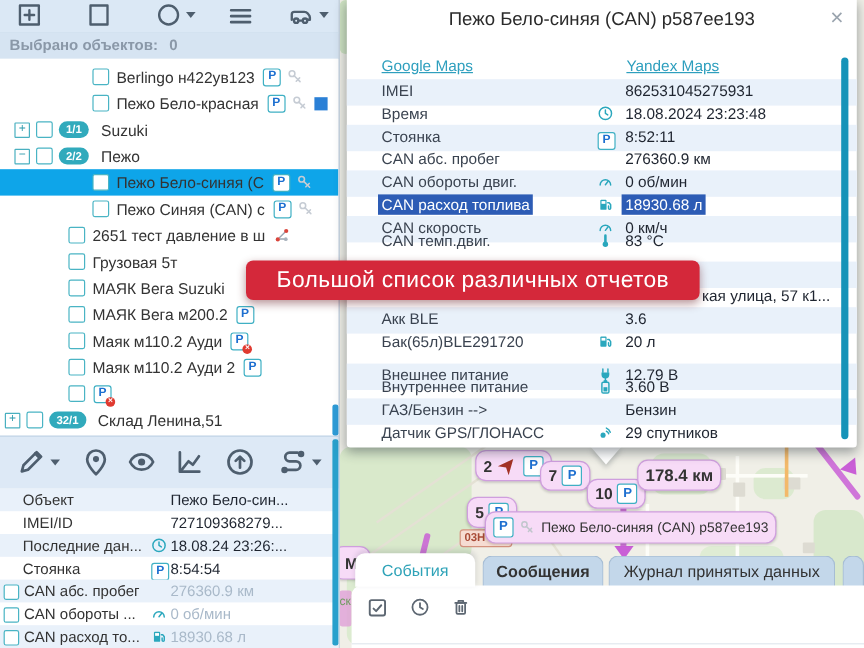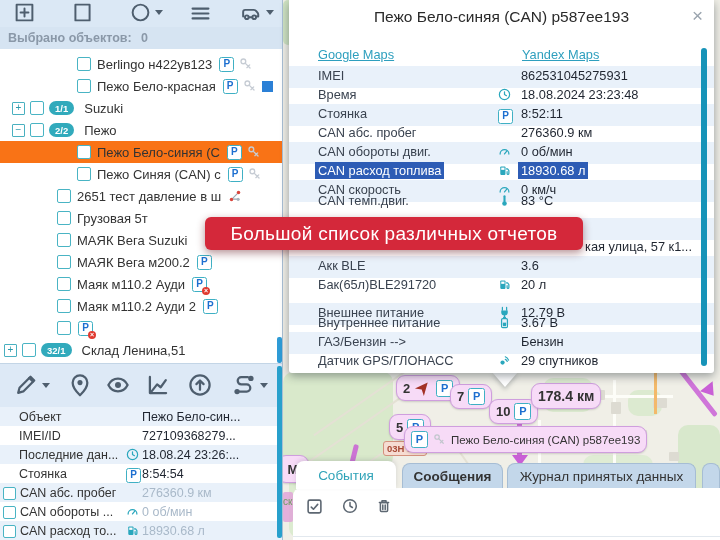--- a/index.html
+++ b/index.html
@@ -25,21 +25,21 @@
   .greentxt{position:absolute;color:#6d9c5f;font-size:10px;}
   
   #left{position:absolute;left:0;top:0;width:283px;height:540px;background:#fff;z-index:2;
     border-right:1px solid #a9bfd4;box-sizing:border-box;}
   #tb-top{position:absolute;left:0;top:0;width:100%;height:27px;background:#dbe8f5;border-bottom:1px solid #c6d7e8;}
   .tbi{position:absolute;color:#4e5e6e;}
   #sel-bar{position:absolute;left:0;top:27px;width:100%;height:22px;background:#d6e4f2;
     color:#8a98a8;font-size:12.5px;font-weight:bold;line-height:22px;padding-left:8px;box-sizing:border-box;}
   #tree{position:absolute;left:0;top:49px;width:100%;height:314px;background:#fff;overflow:hidden;}
   .trow{position:absolute;left:0;width:100%;height:22px;display:flex;align-items:center;font-size:13px;color:#333;}
-  .trow.sel{background:#f97316;}
+  .trow.sel{background:#0ea5e9;}
   .chk{width:12px;height:12px;border:1.6px solid #49b4c4;border-radius:2px;background:#fff;flex:0 0 auto;}
   .expander{width:11px;height:11px;border:1px solid #49b0c0;background:#fff;color:#2d9aac;
     font-size:10px;line-height:9px;text-align:center;flex:0 0 auto;border-radius:1px;}
   .pill{background:#31aabc;color:#fff;font-size:9.5px;font-weight:bold;border-radius:8px;
     padding:1.5px 6px;margin:0 4px 0 5px;flex:0 0 auto;}
   .tlabel{margin-left:6px;white-space:nowrap;}
   .ticons{display:flex;align-items:center;gap:5px;margin-left:7px;}
   .bluesq{width:11px;height:11px;background:#2b80d6;flex:0 0 auto;}
   #tb-mid{position:absolute;left:0;top:363px;width:100%;height:43px;background:#dde9f6;
     border-top:1px solid #c3d5e6;border-bottom:1px solid #b9cde0;}
@@ -503,21 +503,21 @@
               </svg></span></span>
           <span class="pval"><span>12.79 В</span></span>
         </div>
         <div class="prow" style="top: 313px;">
           <span class="plabel"><span>Внутреннее питание</span></span>
           <span class="picon"><span><svg width="13" height="13" viewBox="0 0 16 16" fill="none" stroke="#2aa7bd" stroke-width="1.5" stroke-linecap="round" stroke-linejoin="round">
                 <rect x="4.4" y="3.2" width="7.2" height="11" rx="1.4"></rect>
                 <rect x="6.2" y="1" width="3.6" height="2" fill="#2aa7bd" stroke="none"></rect>
                 <rect x="6" y="8.2" width="4" height="4.4" fill="#2aa7bd" stroke="none"></rect>
               </svg></span></span>
-          <span class="pval"><span>3.67 В</span></span>
+          <span class="pval"><span>3.60 В</span></span>
         </div>
         <div class="prow rowlight" style="top: 332px;">
           <span class="plabel"><span>ГАЗ/Бензин --&gt;</span></span>
           <span class="pval"><span>Бензин</span></span>
         </div>
         <div class="prow" style="top: 351px;">
           <span class="plabel"><span>Датчик GPS/ГЛОНАСС</span></span>
           <span class="picon"><span><svg width="13" height="13" viewBox="0 0 16 16" fill="none" stroke="#2aa7bd" stroke-width="1.5" stroke-linecap="round" stroke-linejoin="round">
                 <circle cx="5.6" cy="10.6" r="2.6" fill="#2aa7bd" stroke="none"></circle>
                 <path d="M9 3.4a7 7 0 0 1 4 4.2M9 6.6a4 4 0 0 1 2.4 2.6"></path>

